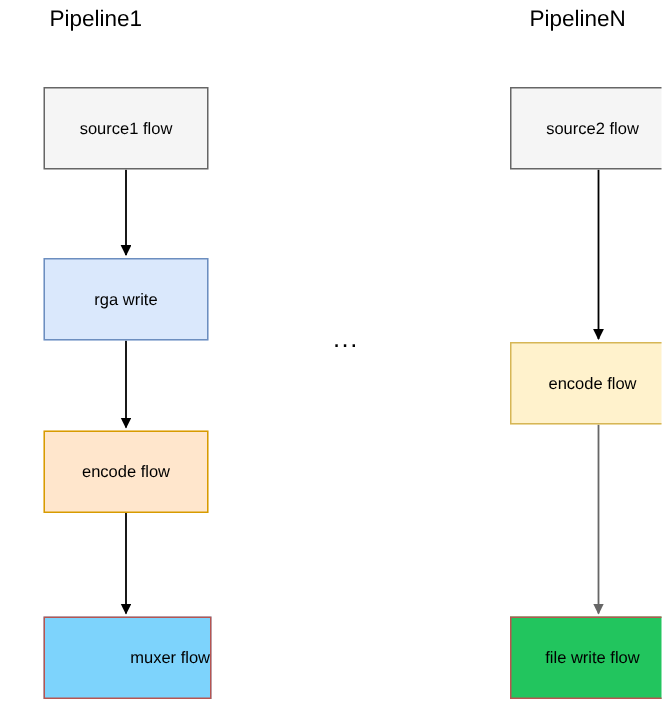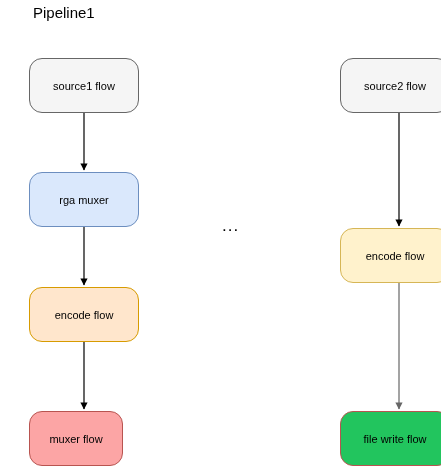--- a/index.html
+++ b/index.html
@@ -31,21 +31,20 @@
     position: absolute;
     box-sizing: border-box;
     display: flex;
     align-items: center;
     justify-content: center;
     font-size: 11px;
     color: #000000;
     text-align: center;
     border-width: 1px;
     border-style: solid;
-    border-radius: 13px;
   }
   .ellipsis {
     position: absolute;
     font-size: 17px;
     color: #000000;
     letter-spacing: 1px;
   }
   svg.arrows {
     position: absolute;
     left: 0; top: 0;
@@ -72,34 +71,35 @@
     <g id="arrow-group">
         <line x1="65" y1="113" x2="65" y2="170" stroke="#000000" stroke-width="1.2" marker-end="url(#arrowhead-black)"></line>
         <line x1="65" y1="227" x2="65" y2="285" stroke="#000000" stroke-width="1.2" marker-end="url(#arrowhead-black)"></line>
         <line x1="65" y1="342" x2="65" y2="409" stroke="#000000" stroke-width="1.2" marker-end="url(#arrowhead-black)"></line>
         <line x1="380" y1="113" x2="380" y2="226" stroke="#000000" stroke-width="1.2" marker-end="url(#arrowhead-black)"></line>
         <line x1="380" y1="283" x2="380" y2="409" stroke="#666666" stroke-width="1.2" marker-end="url(#arrowhead-gray)"></line>
       </g>
   </svg>
 
   <div class="title" style="left: 14px; top: 4px;">Pipeline1</div>
+  <div class="title" style="left: 334px; top: 4px;">PipelineN</div>
 
   <div class="ellipsis" style="left: 203px; top: 216px;">...</div>
 
   <div id="node-layer">
       <div class="node" style="left: 10px; top: 58px; width: 110px; height: 55px; background: rgb(245, 245, 245); border-color: rgb(102, 102, 102);">
         <span>source1 flow</span>
       </div>
       <div class="node" style="left: 10px; top: 172px; width: 110px; height: 55px; background: rgb(218, 232, 252); border-color: rgb(108, 142, 191);">
-        <span>rga muxer</span>
+        <span>rga write</span>
       </div>
       <div class="node" style="left: 10px; top: 287px; width: 110px; height: 55px; background: rgb(255, 230, 204); border-color: rgb(215, 155, 0);">
         <span>encode flow</span>
       </div>
-      <div class="node" style="left: 10px; top: 411px; width: 94px; height: 55px; background: #fca5a5; border-color: rgb(184, 84, 80);">
+      <div class="node" style="left: 10px; top: 411px; width: 112px; height: 55px; background: #7dd3fc; border-color: rgb(184, 84, 80); justify-content: flex-end;">
         <span>muxer flow</span>
       </div>
       <div class="node" style="left: 321px; top: 58px; width: 110px; height: 55px; background: rgb(245, 245, 245); border-color: rgb(102, 102, 102); align-items: center;">
         <span>source2 flow</span>
       </div>
       <div class="node" style="left: 321px; top: 228px; width: 110px; height: 55px; background: rgb(255, 242, 204); border-color: rgb(214, 182, 86);">
         <span>encode flow</span>
       </div>
       <div class="node" style="left: 321px; top: 411px; width: 110px; height: 55px; background: #22c55e; border-color: rgb(184, 84, 80);">
         <span>file write flow</span>

